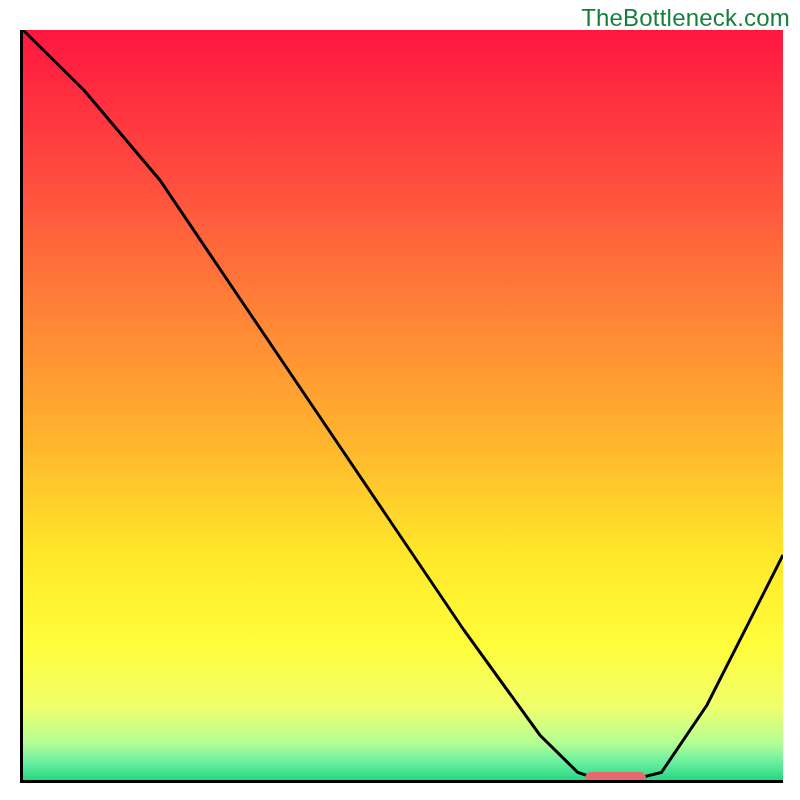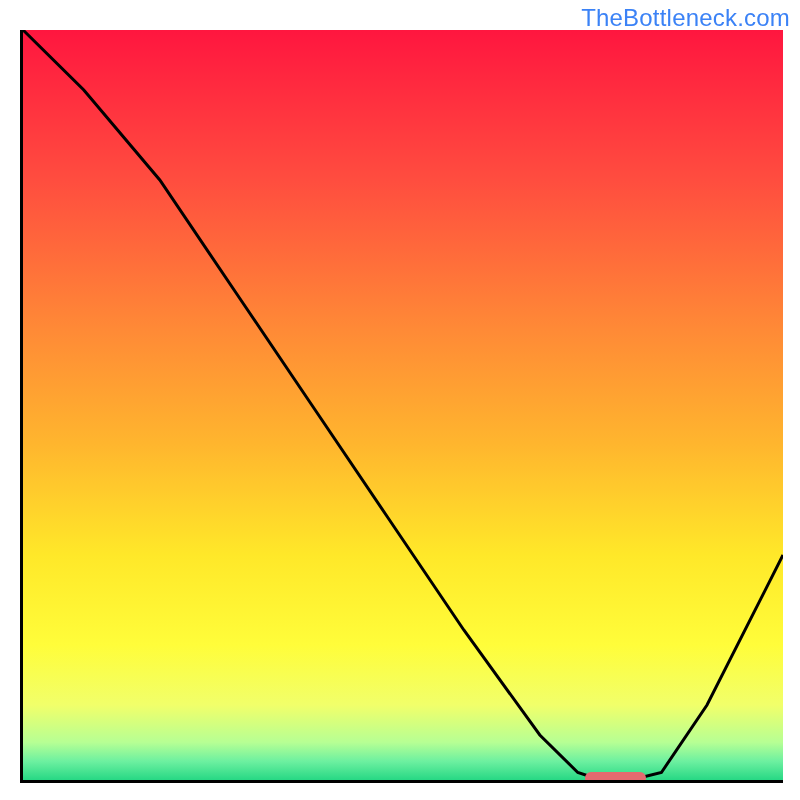--- a/index.html
+++ b/index.html
@@ -14,21 +14,21 @@
     position: relative;
     width: 800px;
     height: 800px;
   }
   .watermark {
     position: absolute;
     top: 4px;
     right: 10px;
     font-size: 24px;
     font-weight: 500;
-    color: #3b82f6;
+    color: #15803d;
     letter-spacing: 0.2px;
     z-index: 10;
   }
   .plot-area {
     position: absolute;
     left: 20px;
     top: 30px;
     width: 760px;
     height: 750px;
     border-left: 3px solid #000;

